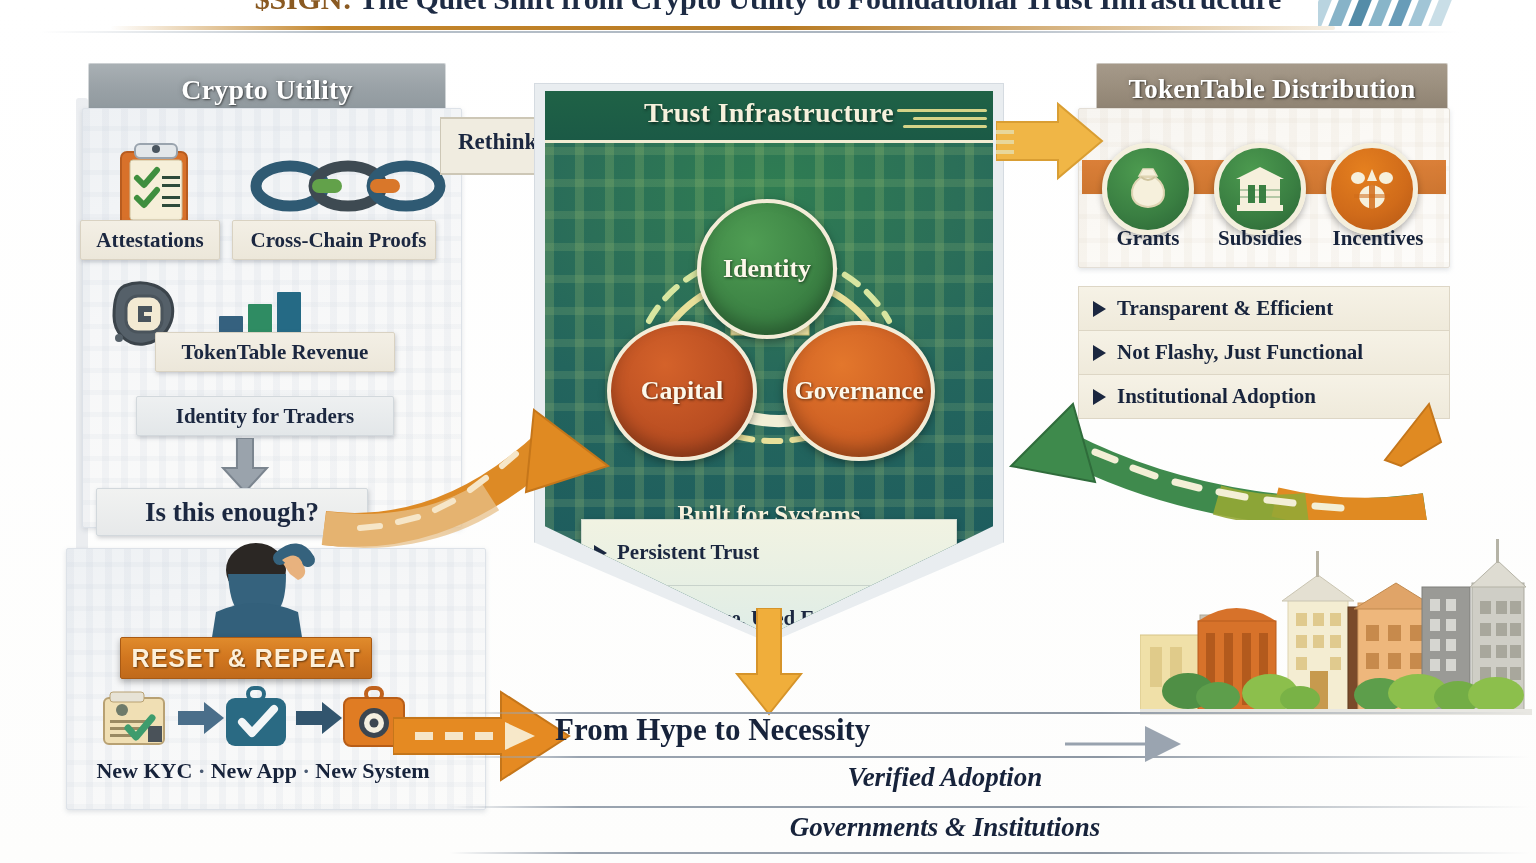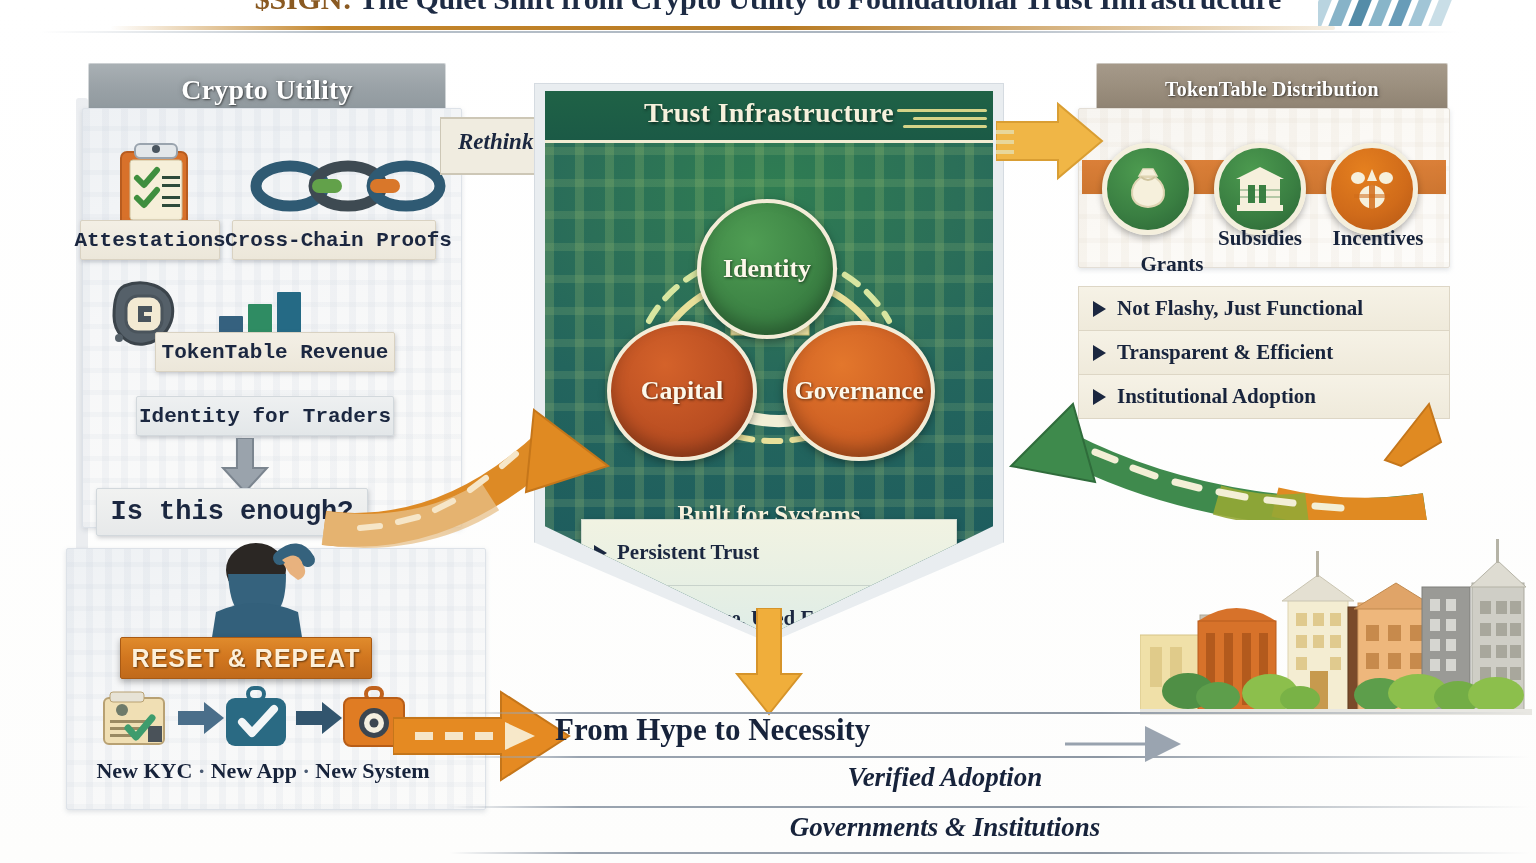--- a/index.html
+++ b/index.html
@@ -94,21 +94,21 @@
   }
 
   
   .chip {
     position: absolute;
     display: flex; align-items: center; justify-content: center;
     background: linear-gradient(180deg,#f3efe5 0%,#ece7da 100%);
     border: 1px solid #d9d2c2;
     border-radius: 2px;
     box-shadow: 1px 2px 4px rgba(110,115,125,.32);
-    font-family: Liberation Mono, monospace;
+    font-family: Liberation Serif, serif;
     font-weight: bold;
     color: #1b2740;
     white-space: nowrap;
   }
   .chip.cool {
     background: linear-gradient(180deg,#eef0f1 0%,#e3e7e9 100%);
     border-color: #d2d8dc;
   }
 
   
@@ -404,21 +404,21 @@
     <span>New KYC</span>
     <span class="dot-sep">·</span>
     <span>New App</span>
     <span class="dot-sep">·</span>
     <span>New System</span>
   </div>
 
   <svg class="arrow" style="left:440px;top:96px;" width="190" height="100" viewBox="0 0 190 100">
     <path d="M0 22 H130 V2 L188 50 L130 98 V78 H0 z" fill="#f0ece0" stroke="#cdc7b6" stroke-width="2"></path>
   </svg>
-  <div class="rethink-label" style="left:458px;top:129px;font-style:italic;">
+  <div class="rethink-label" style="left:458px;top:129px;">
     <span>Rethink</span>
   </div>
 
   <div id="center-panel">
     <div class="cp-outer"></div>
     <div class="cp-inner">
       <div class="pixels"></div>
       <div class="cp-band"></div>
       <div class="cp-title">Trust Infrastructure</div>
       <div class="speedline" style="top:18px;width:90px;"></div>
@@ -455,21 +455,21 @@
           <span>Verified Once, Used Everywhere</span>
         </div>
       </div>
     </div>
   </div>
 
   <svg class="arrow" style="left:731px;top:608px;" width="76" height="108" viewBox="0 0 76 108">
     <path d="M26 0 h24 v66 h20 L38 106 L6 66 h20 z" fill="#f0ae3b" stroke="#d6942a" stroke-width="2"></path>
   </svg>
 
-  <div class="col-head head-right" style="left:1096px;top:63px;width:352px;height:52px;font-size:20px;">
+  <div class="col-head head-right" style="left:1096px;top:63px;width:352px;height:52px;font-size:27px;">
     <span>TokenTable Distribution</span>
   </div>
   <div class="col-body right-body" style="left:1078px;top:108px;width:372px;height:160px;">
     <div class="texture warm"></div>
   </div>
   <div style="position:absolute;left:1082px;top:160px;width:364px;height:34px;background:linear-gradient(180deg,#d87528 0%,#c96a1f 100%);opacity:.92;"></div>
 
   <div class="dist-circle dist-green" style="left:1102px;top:143px;width:92px;height:92px;">
     <svg width="52" height="52" viewBox="0 0 52 52">
       <path d="M17 13 h18 l-4 -7 h-10 z" fill="#f6f0dc" stroke="#e6dcbe" stroke-width="1.5"></path>
@@ -492,38 +492,38 @@
     <svg width="52" height="52" viewBox="0 0 52 52">
       <path d="M26 6 l5 12 l-10 0 z" fill="#f6f0dc"></path>
       <ellipse cx="12" cy="15" rx="7" ry="6" fill="#f6f0dc"></ellipse>
       <ellipse cx="40" cy="15" rx="7" ry="6" fill="#f6f0dc"></ellipse>
       <path d="M26 22 C10 24 8 42 26 46 C44 42 42 24 26 22 z" fill="#f6f0dc"></path>
       <rect x="23" y="22" width="6" height="24" fill="#d06b1a" opacity=".85"></rect>
       <rect x="8" y="31" width="36" height="4" fill="#d06b1a" opacity=".55"></rect>
     </svg>
   </div>
 
-  <div class="dist-label" style="left:1120px;top:226px;width:104px;margin-top:26px;">
+  <div class="dist-label" style="left:1096px;top:226px;width:104px;">
     <span>Grants</span>
   </div>
   <div class="dist-label" style="left:1200px;top:226px;width:120px;">
     <span>Subsidies</span>
   </div>
   <div class="dist-label" style="left:1318px;top:226px;width:120px;">
     <span>Incentives</span>
   </div>
 
   <div class="rlist" style="left:1078px;top:286px;width:372px;">
     <div class="rli">
       <span class="tri"></span>
-      <span>Not Flashy, Just Functional</span>
+      <span>Transparent &amp; Efficient</span>
     </div>
     <div class="rli">
       <span class="tri"></span>
-      <span>Transparent &amp; Efficient</span>
+      <span>Not Flashy, Just Functional</span>
     </div>
     <div class="rli">
       <span class="tri"></span>
       <span>Institutional Adoption</span>
     </div>
   </div>
 
   <svg class="arrow" style="left:996px;top:96px;" width="110" height="90" viewBox="0 0 110 90">
     <path d="M0 26 H62 V8 L106 45 L62 82 V64 H0 z" fill="#f0b646" stroke="#d99e33" stroke-width="2"></path>
     <rect x="-4" y="34" width="22" height="4" fill="#e8d79a"></rect>

